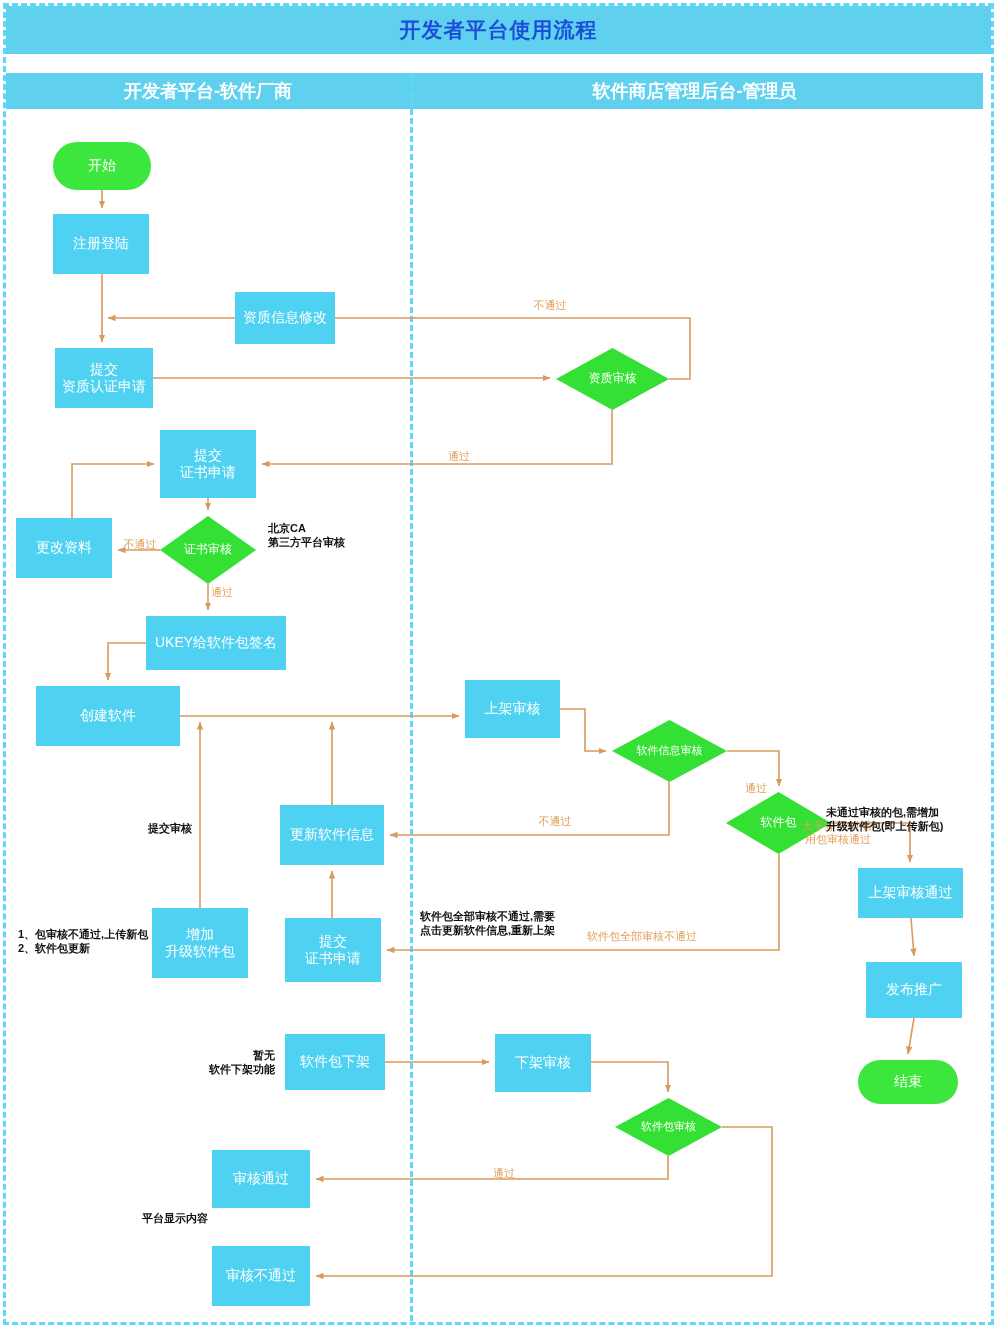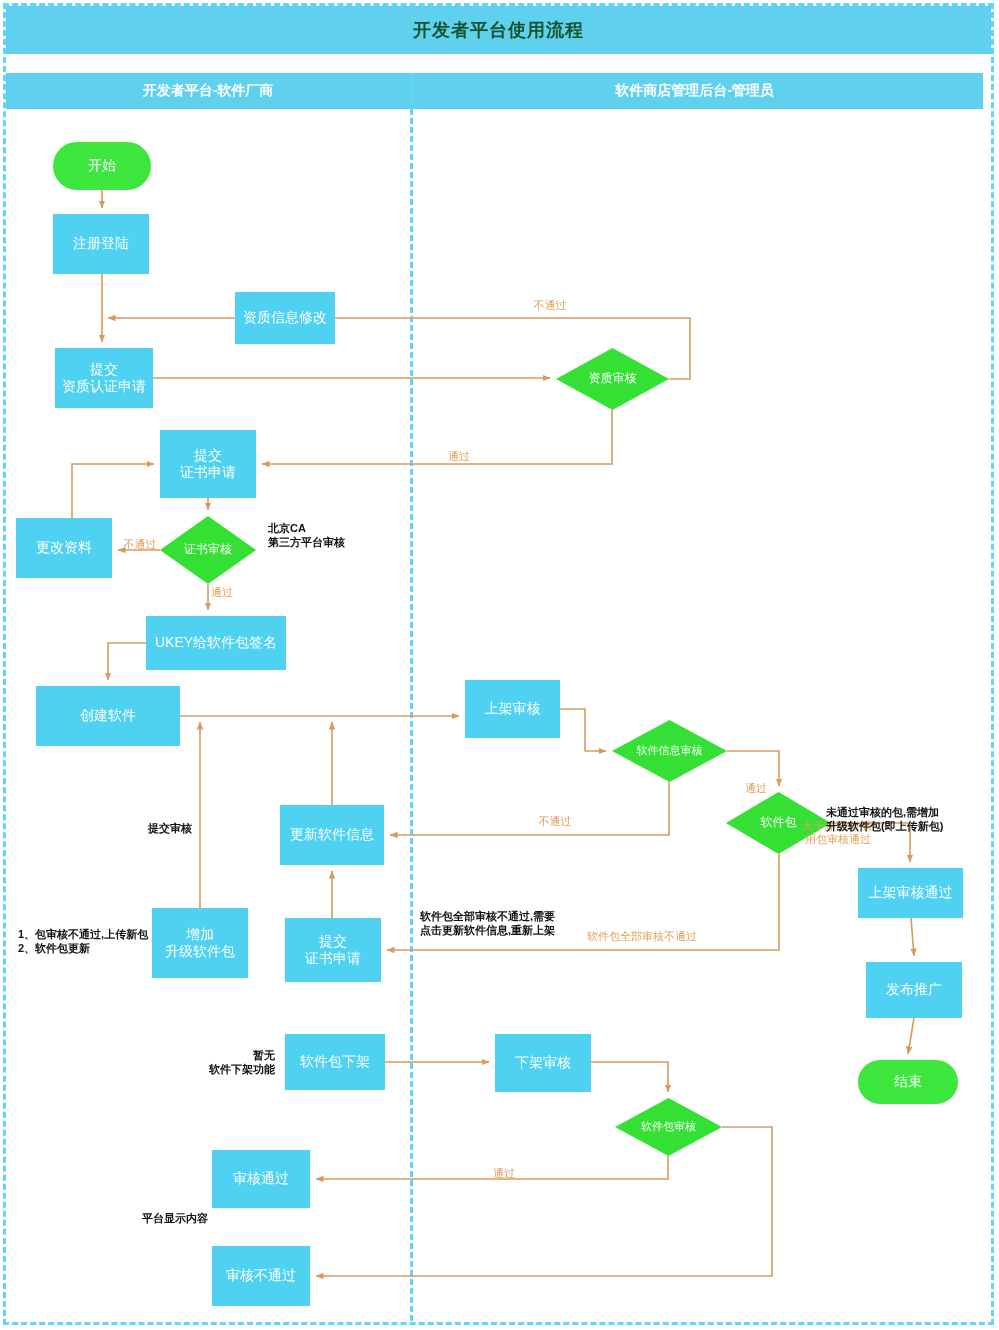--- a/index.html
+++ b/index.html
@@ -2,24 +2,24 @@
 <html><head>
 <meta charset="utf-8">
 <style>
   html,body{margin:0;padding:0;background:#ffffff;}
   body{font-family:"Liberation Sans","DejaVu Sans",sans-serif;}
   #page{position:relative;width:999px;height:1330px;background:#fff;overflow:hidden;}
   .outer-frame{position:absolute;left:3px;top:3px;width:991px;height:1322px;
     border:3px dashed #5FD8F5;box-sizing:border-box;pointer-events:none;}
   .title-bar{position:absolute;left:6px;top:6px;width:985px;height:48px;
     background:#5FD1EF;display:flex;align-items:center;justify-content:center;box-sizing:border-box;}
-  .title-bar span{color:#14532d;font-size:18px;font-weight:bold;letter-spacing:1px;}
+  .title-bar span{color:#1d4ed8;font-size:21px;font-weight:bold;letter-spacing:1px;}
   .lane-bar{position:absolute;top:73px;height:36px;background:#5FD1EF;
     display:flex;align-items:center;justify-content:center;box-sizing:border-box;}
-  .lane-bar span{color:#ffffff;font-size:14px;font-weight:bold;}
+  .lane-bar span{color:#ffffff;font-size:18px;font-weight:bold;}
   #lane-left{left:6px;width:404px;}
   #lane-right{left:406px;width:577px;}
   .divider{position:absolute;left:410px;top:73px;width:0;height:1248px;
     border-left:3px dashed #5FD8F5;}
   svg#flow{position:absolute;left:0;top:0;width:999px;height:1330px;}
   .node-rect{fill:#4FD2F2;}
   .node-diamond{fill:#33E033;}
   .node-term{fill:#3DE63D;}
   .node-label{fill:#ffffff;font-size:14px;font-family:"Liberation Sans","DejaVu Sans",sans-serif;
     text-anchor:middle;dominant-baseline:middle;}

